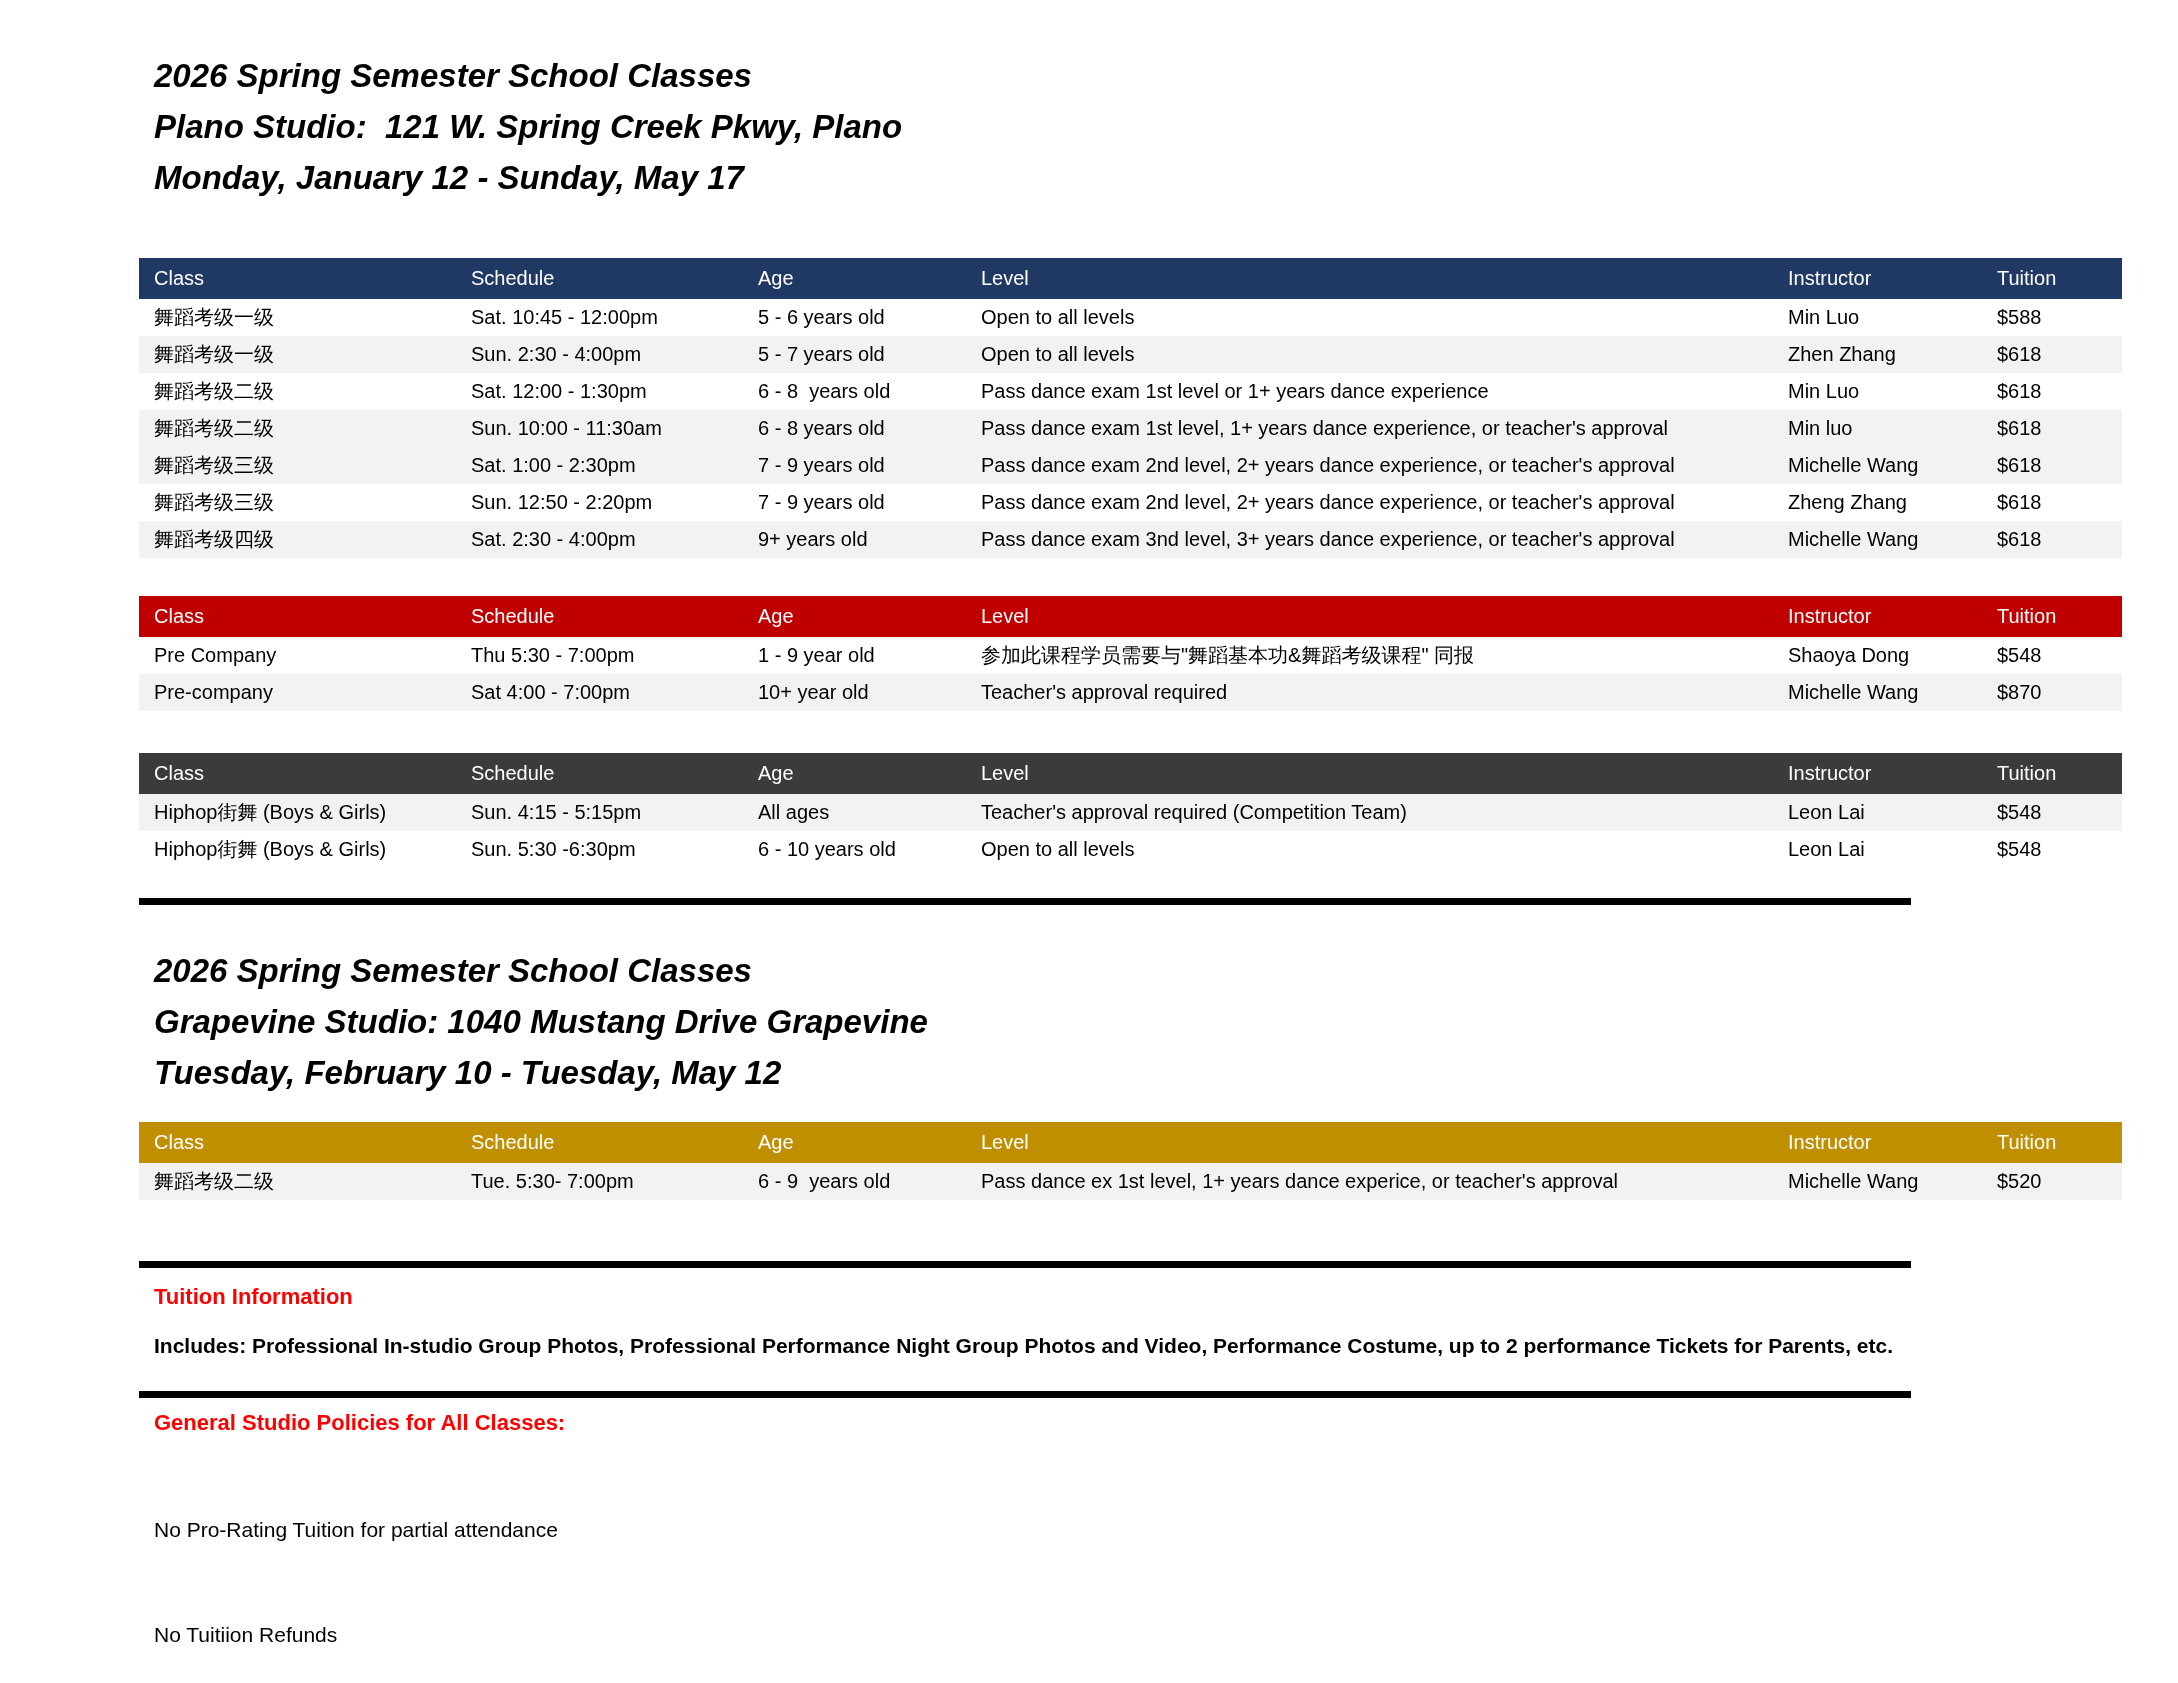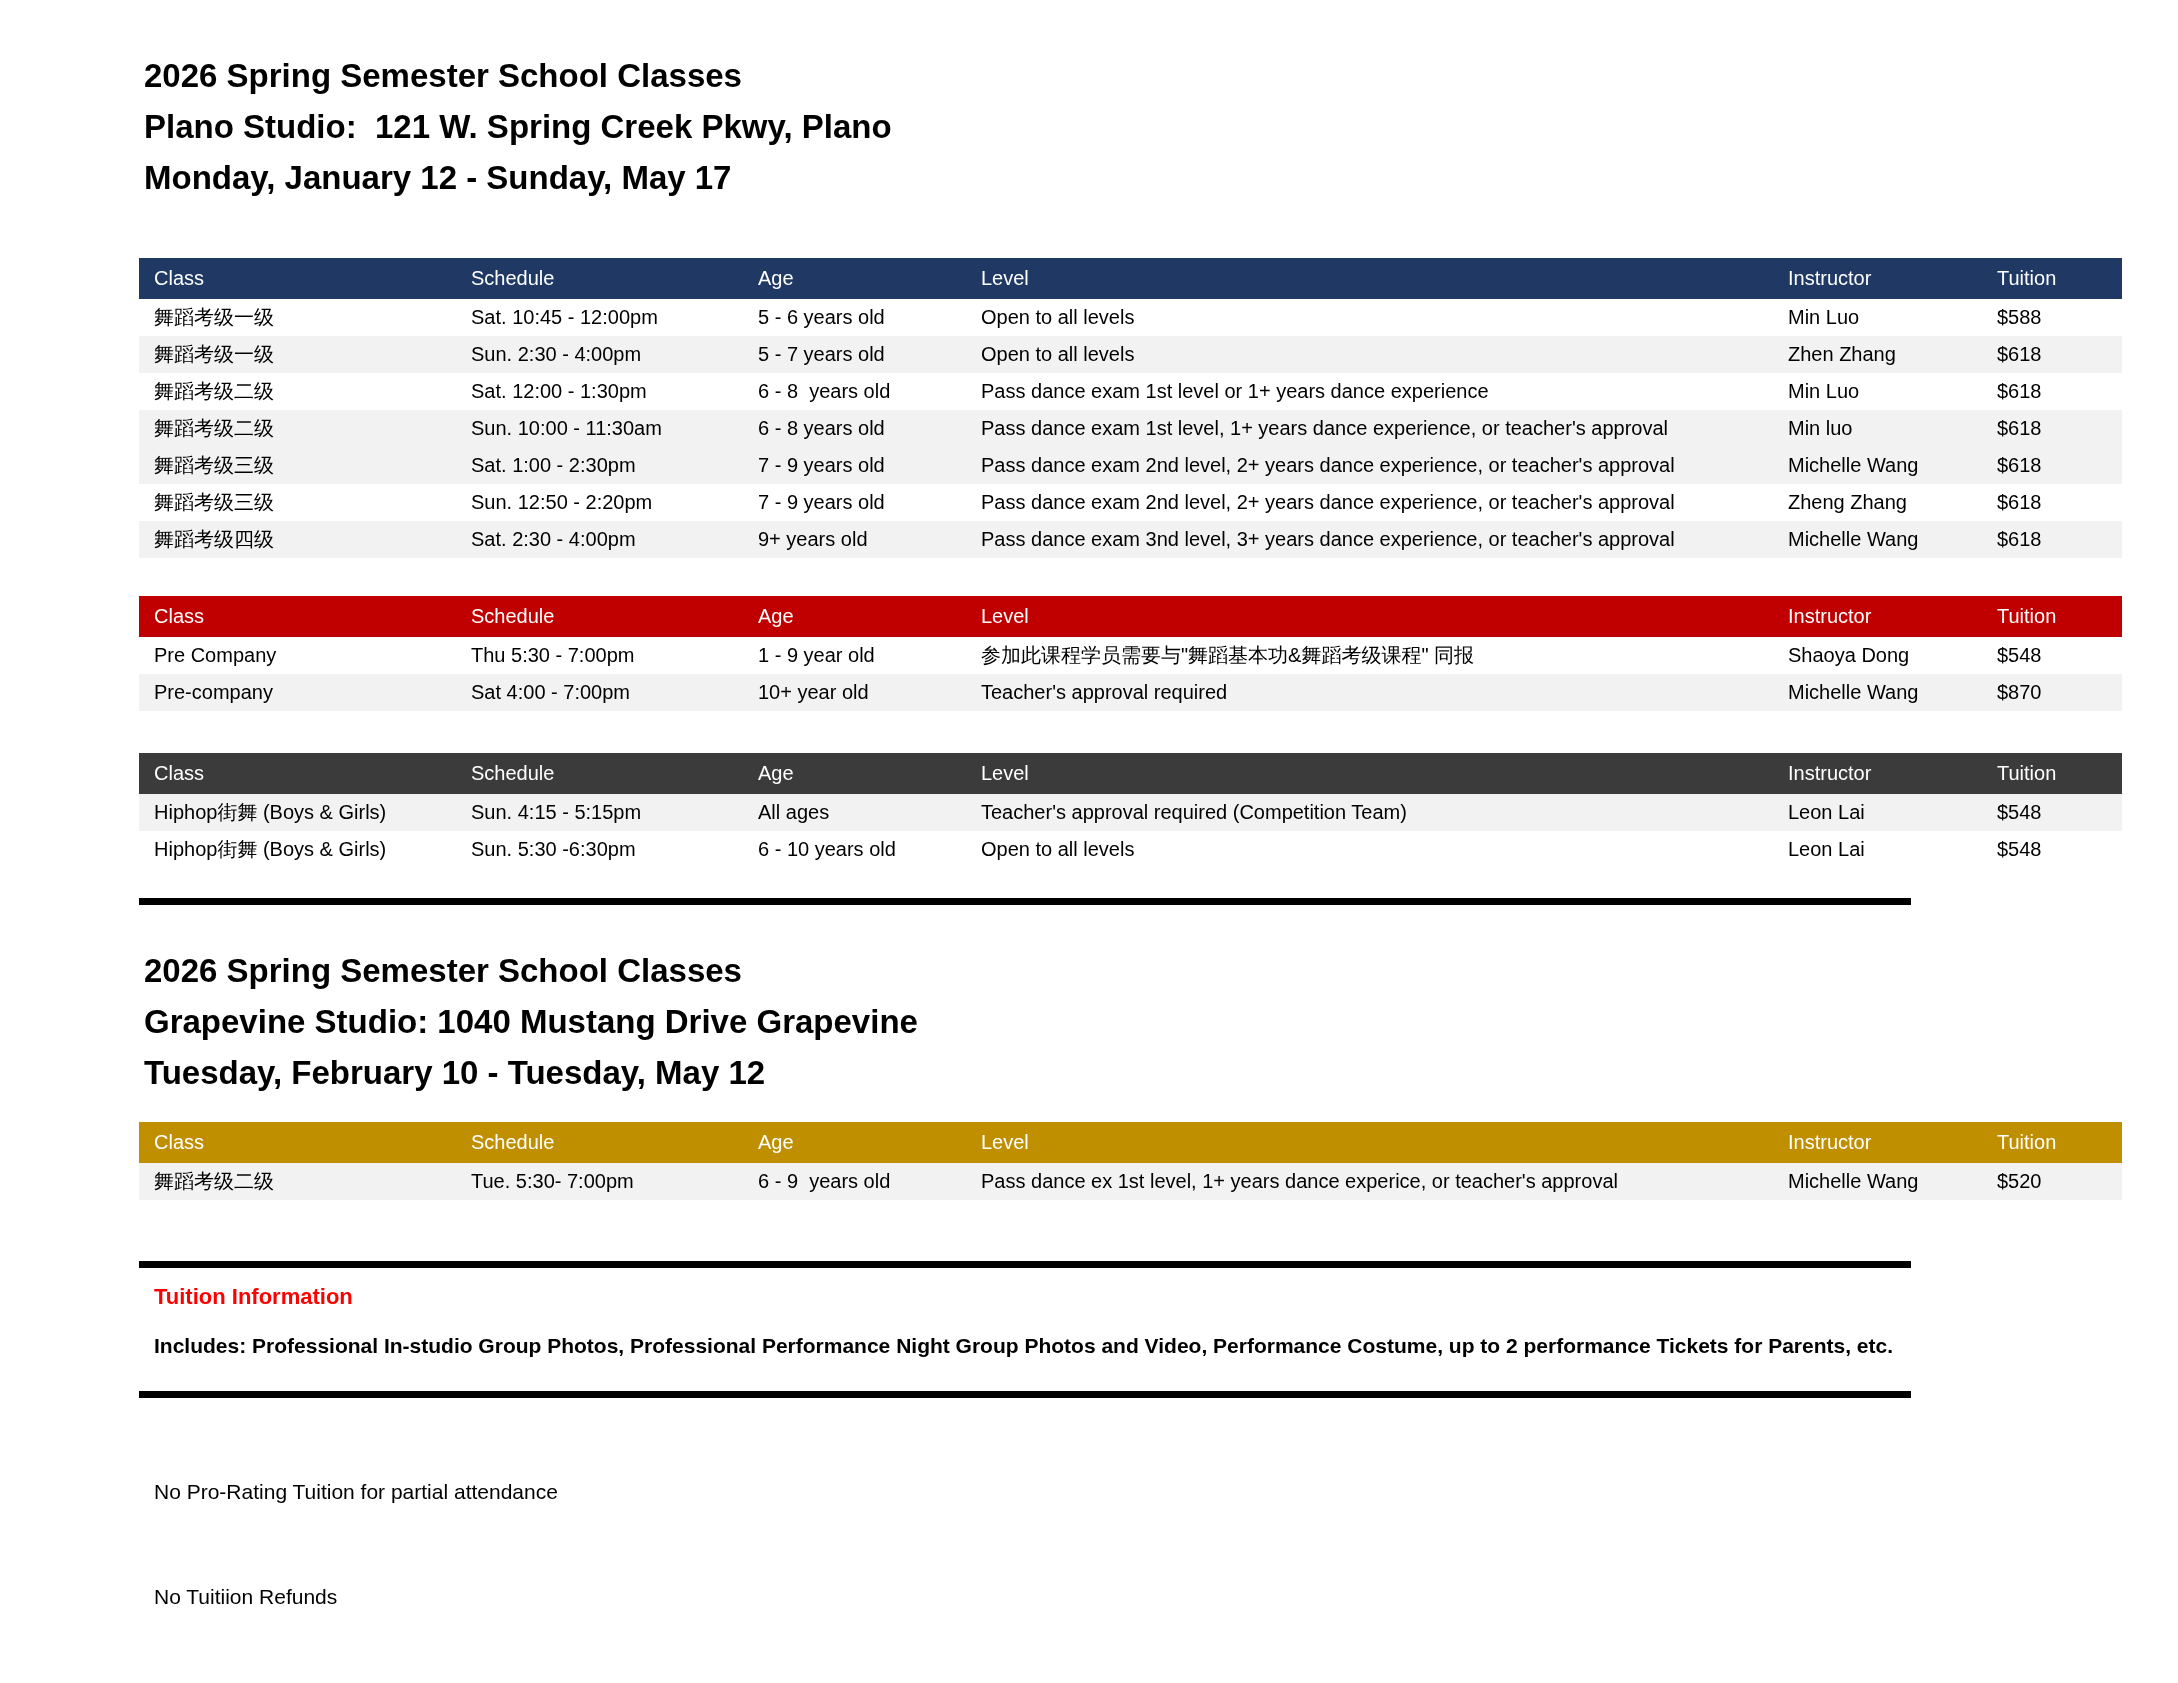--- a/index.html
+++ b/index.html
@@ -4,21 +4,21 @@
 <style>
   html, body { margin:0; padding:0; }
   body {
     width:2178px; height:1683px;
     background:#ffffff; color:#000000;
     font-family:"Liberation Sans", sans-serif;
     overflow:hidden;
   }
   .content { padding:50px 0 0 139px; }
 
-  .title-block { margin-left:5px; }
+  .title-block { margin-left:15px;font-style:italic; }
   .title-line { font-weight:bold; font-size:33px; line-height:51px; white-space:pre-wrap; }
 
   table.classes { border-collapse:collapse; table-layout:fixed; width:1893px; }
   table.classes th {
     color:#ffffff; font-weight:normal; text-align:left;
     font-size:20px; height:41px; padding:0 0 0 15px;
     white-space:pre-wrap; overflow:hidden;
   }
   table.classes td {
     font-size:20px; height:37px; padding:0 0 0 15px;
@@ -222,20 +222,21 @@
       </tbody>
     </table>
 
   <div class="rule rule2"></div>
 
   <div class="red-heading h-tuition">Tuition Information</div>
   <div class="body-text p-includes">Includes: Professional In-studio Group Photos, Professional Performance Night Group Photos and Video, Performance Costume, up to 2 performance Tickets for Parents, etc.</div>
 
   <div class="rule rule3"></div>
 
+  <div class="red-heading h-policies">General Studio Policies for All Classes:</div>
   <div class="body-text p-policies">
     <div>No Pro-Rating Tuition for partial attendance</div>
     <div>No Tuitiion Refunds</div>
     
   </div>
 
 </div>
 
 
 </body></html>

